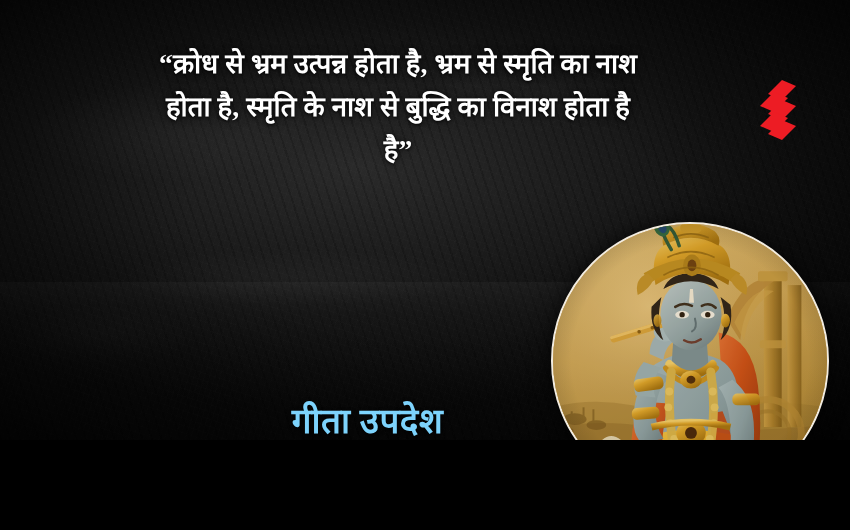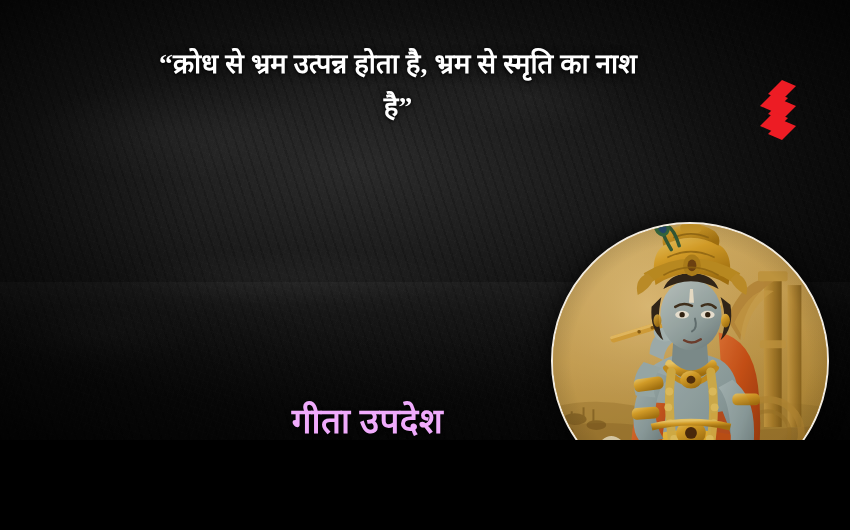--- a/index.html
+++ b/index.html
@@ -66,21 +66,21 @@
     text-shadow:0 1px 3px rgba(0,0,0,.85), 0 0 10px rgba(0,0,0,.6);
     z-index:6;
   }
 
   
   .caption {
     position:absolute;
     left:0; top:398px;
     width:735px;
     text-align:center;
-    color:#f0abfc;
+    color:#7dd3fc;
     font-size:35px;
     line-height:48px;
     font-weight:700;
     letter-spacing:.5px;
     text-shadow:0 2px 5px rgba(0,0,0,.9);
     z-index:6;
   }
 
   
   .brand-logo {
@@ -111,20 +111,21 @@
 <div id="poster">
 
   <div class="bg-base"></div>
   <div class="bg-grain"></div>
   <div class="bg-smudge"></div>
   <div class="bg-floor"></div>
   <div class="bg-vignette"></div>
 
   <div class="quote">
     <div>“क्रोध से भ्रम उत्पन्न होता है, भ्रम से स्मृति का नाश</div>
+    <div>होता है, स्मृति के नाश से बुद्धि का विनाश होता है</div>
     <div>है”</div>
   </div>
 
   <div class="caption">गीता उपदेश</div>
 
   <div class="brand-logo">
     <svg viewBox="0 0 52 64" xmlns="http://www.w3.org/2000/svg" aria-hidden="true">
       <g fill="#ED1C24">
         <path d="M30 2 L44 8 L30 22 L16 16 Z"></path>
         <path d="M22 14 L36 20 L22 34 L8 28 Z"></path>

